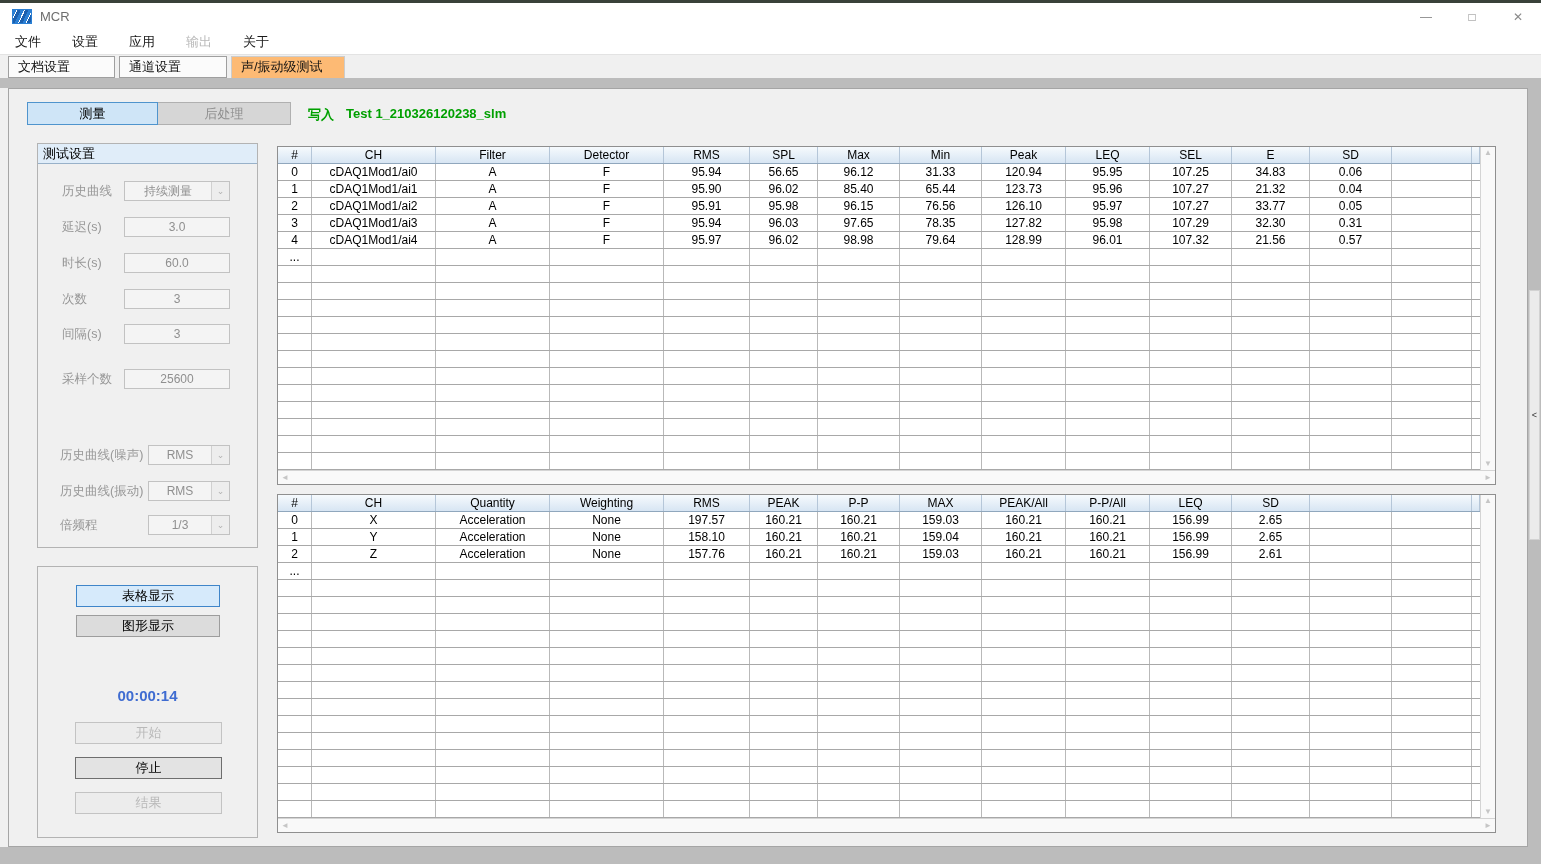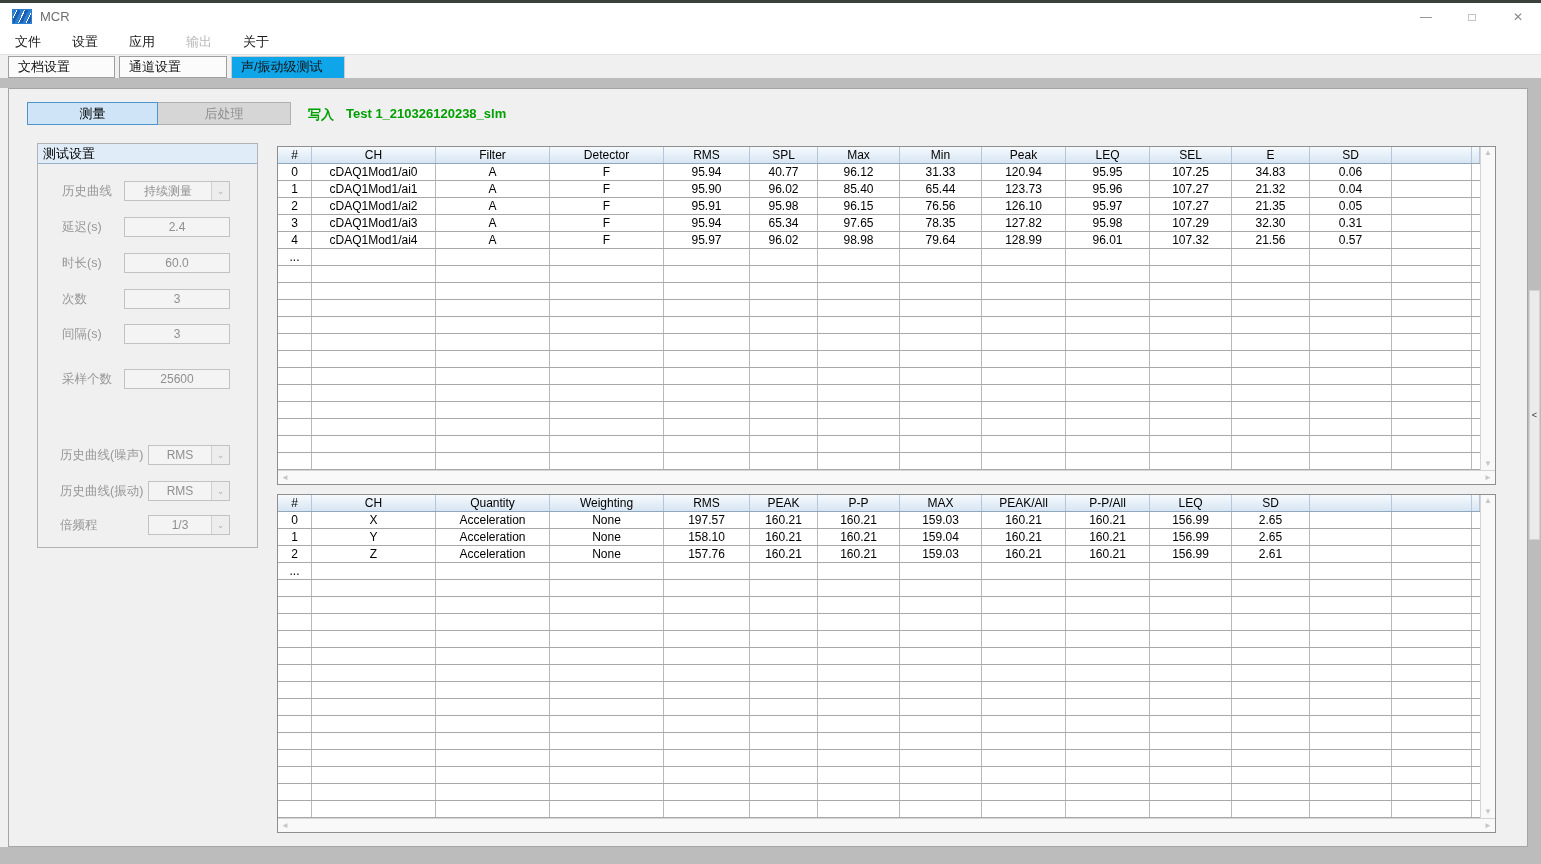--- a/index.html
+++ b/index.html
@@ -18,21 +18,21 @@
   .win-btn { width:46px; height:100%; display:flex; align-items:center; justify-content:center; color:#8a8a8a; font-size:12px; }
 
   
   .menubar { position:absolute; left:0; top:30px; width:100%; height:25px; background:#ffffff; border-bottom:1px solid #e3e3e3; display:flex; align-items:center; padding-left:4px; }
   .menu-item { padding:3px 11px; margin-right:9px; font-size:13px; color:#1a1a1a; }
   .menu-item.disabled { color:#b9b9b9; }
 
   
   .tabrow { position:absolute; left:0; top:56px; width:100%; height:22px; }
   .tab { position:absolute; top:0; height:22px; background:#fbfbfb; border:1px solid #9f9f9f; font-size:13px; line-height:20px; padding-left:9px; color:#111; }
-  .tab.active { background:#0ea5e9; border:1px solid #cccccc; border-bottom:none; height:23px; }
+  .tab.active { background:#fdba74; border:1px solid #cccccc; border-bottom:none; height:23px; }
   .grayband { position:absolute; left:0; top:78px; width:100%; height:10px; background:#bcbcbc; }
   .rightstrip { position:absolute; right:0; top:88px; width:13px; bottom:0; background:#bcbcbc; }
   .splitter { position:absolute; left:1px; top:202px; width:11px; height:250px; background:#ebebeb; border:1px solid #d2d2d2; display:flex; align-items:center; justify-content:center; font-size:9px; color:#333; }
   .bottomstrip { position:absolute; left:0; bottom:0; width:1528px; height:17px; background:#bcbcbc; }
 
   
   .panel { position:absolute; left:8px; top:88px; width:1520px; height:759px; background:#f0f0f0; border:1px solid #a5a5a5; }
 
   
   .seg-btn { position:absolute; height:23px; display:flex; align-items:center; justify-content:center; font-size:13px; }
@@ -120,21 +120,21 @@
     <div class="field" style="top:37px;">
       <span class="flabel" style="left:24px;">历史曲线</span>
       <div class="ctl" style="left:86px; width:106px;">
         <span class="val">持续测量</span>
         <span class="arrowbox">⌄</span>
       </div>
     </div>
     <div class="field" style="top:73px;">
       <span class="flabel" style="left:24px;">延迟(s)</span>
       <div class="ctl" style="left:86px; width:106px;">
-        <span class="val">2.4</span>
+        <span class="val">3.0</span>
       </div>
     </div>
     <div class="field" style="top:109px;">
       <span class="flabel" style="left:24px;">时长(s)</span>
       <div class="ctl" style="left:86px; width:106px;">
         <span class="val">60.0</span>
       </div>
     </div>
     <div class="field" style="top:145px;">
       <span class="flabel" style="left:24px;">次数</span>
@@ -170,20 +170,28 @@
     </div>
     <div class="field" style="top:371px;">
       <span class="flabel" style="left:22px;">倍频程</span>
       <div class="ctl" style="left:110px; width:82px;">
         <span class="val">1/3</span>
         <span class="arrowbox">⌄</span>
       </div>
     </div>
   </div>
 
+  <div class="gbox box2">
+    <div class="pbtn btn-table">表格显示</div>
+    <div class="pbtn btn-graph">图形显示</div>
+    <div class="timer">00:00:14</div>
+    <div class="pbtn btn-start">开始</div>
+    <div class="pbtn btn-stop">停止</div>
+    <div class="pbtn btn-result">结果</div>
+  </div>
 
   <div class="tbl-frame" style="top:57px;">
     <div class="tbl-main">
       <div class="grid" id="noise-grid">
           <div class="tr head">
             <div class="td" style="width: 34px;">#</div>
             <div class="td" style="width: 124px;">CH</div>
             <div class="td" style="width: 114px;">Filter</div>
             <div class="td" style="width: 114px;">Detector</div>
             <div class="td" style="width: 86px;">RMS</div>
@@ -197,21 +205,21 @@
             <div class="td" style="width: 82px;">SD</div>
             <div class="td" style="width: 80px;"></div>
             <div class="td fill"></div>
           </div>
           <div class="tr">
             <div class="td" style="width: 34px;">0</div>
             <div class="td" style="width: 124px;">cDAQ1Mod1/ai0</div>
             <div class="td" style="width: 114px;">A</div>
             <div class="td" style="width: 114px;">F</div>
             <div class="td" style="width: 86px;">95.94</div>
-            <div class="td" style="width: 68px;">40.77</div>
+            <div class="td" style="width: 68px;">56.65</div>
             <div class="td" style="width: 82px;">96.12</div>
             <div class="td" style="width: 82px;">31.33</div>
             <div class="td" style="width: 84px;">120.94</div>
             <div class="td" style="width: 84px;">95.95</div>
             <div class="td" style="width: 82px;">107.25</div>
             <div class="td" style="width: 78px;">34.83</div>
             <div class="td" style="width: 82px;">0.06</div>
             <div class="td" style="width: 80px;"></div>
             <div class="td fill"></div>
           </div>
@@ -237,32 +245,32 @@
             <div class="td" style="width: 124px;">cDAQ1Mod1/ai2</div>
             <div class="td" style="width: 114px;">A</div>
             <div class="td" style="width: 114px;">F</div>
             <div class="td" style="width: 86px;">95.91</div>
             <div class="td" style="width: 68px;">95.98</div>
             <div class="td" style="width: 82px;">96.15</div>
             <div class="td" style="width: 82px;">76.56</div>
             <div class="td" style="width: 84px;">126.10</div>
             <div class="td" style="width: 84px;">95.97</div>
             <div class="td" style="width: 82px;">107.27</div>
-            <div class="td" style="width: 78px;">21.35</div>
+            <div class="td" style="width: 78px;">33.77</div>
             <div class="td" style="width: 82px;">0.05</div>
             <div class="td" style="width: 80px;"></div>
             <div class="td fill"></div>
           </div>
           <div class="tr">
             <div class="td" style="width: 34px;">3</div>
             <div class="td" style="width: 124px;">cDAQ1Mod1/ai3</div>
             <div class="td" style="width: 114px;">A</div>
             <div class="td" style="width: 114px;">F</div>
             <div class="td" style="width: 86px;">95.94</div>
-            <div class="td" style="width: 68px;">65.34</div>
+            <div class="td" style="width: 68px;">96.03</div>
             <div class="td" style="width: 82px;">97.65</div>
             <div class="td" style="width: 82px;">78.35</div>
             <div class="td" style="width: 84px;">127.82</div>
             <div class="td" style="width: 84px;">95.98</div>
             <div class="td" style="width: 82px;">107.29</div>
             <div class="td" style="width: 78px;">32.30</div>
             <div class="td" style="width: 82px;">0.31</div>
             <div class="td" style="width: 80px;"></div>
             <div class="td fill"></div>
           </div>

